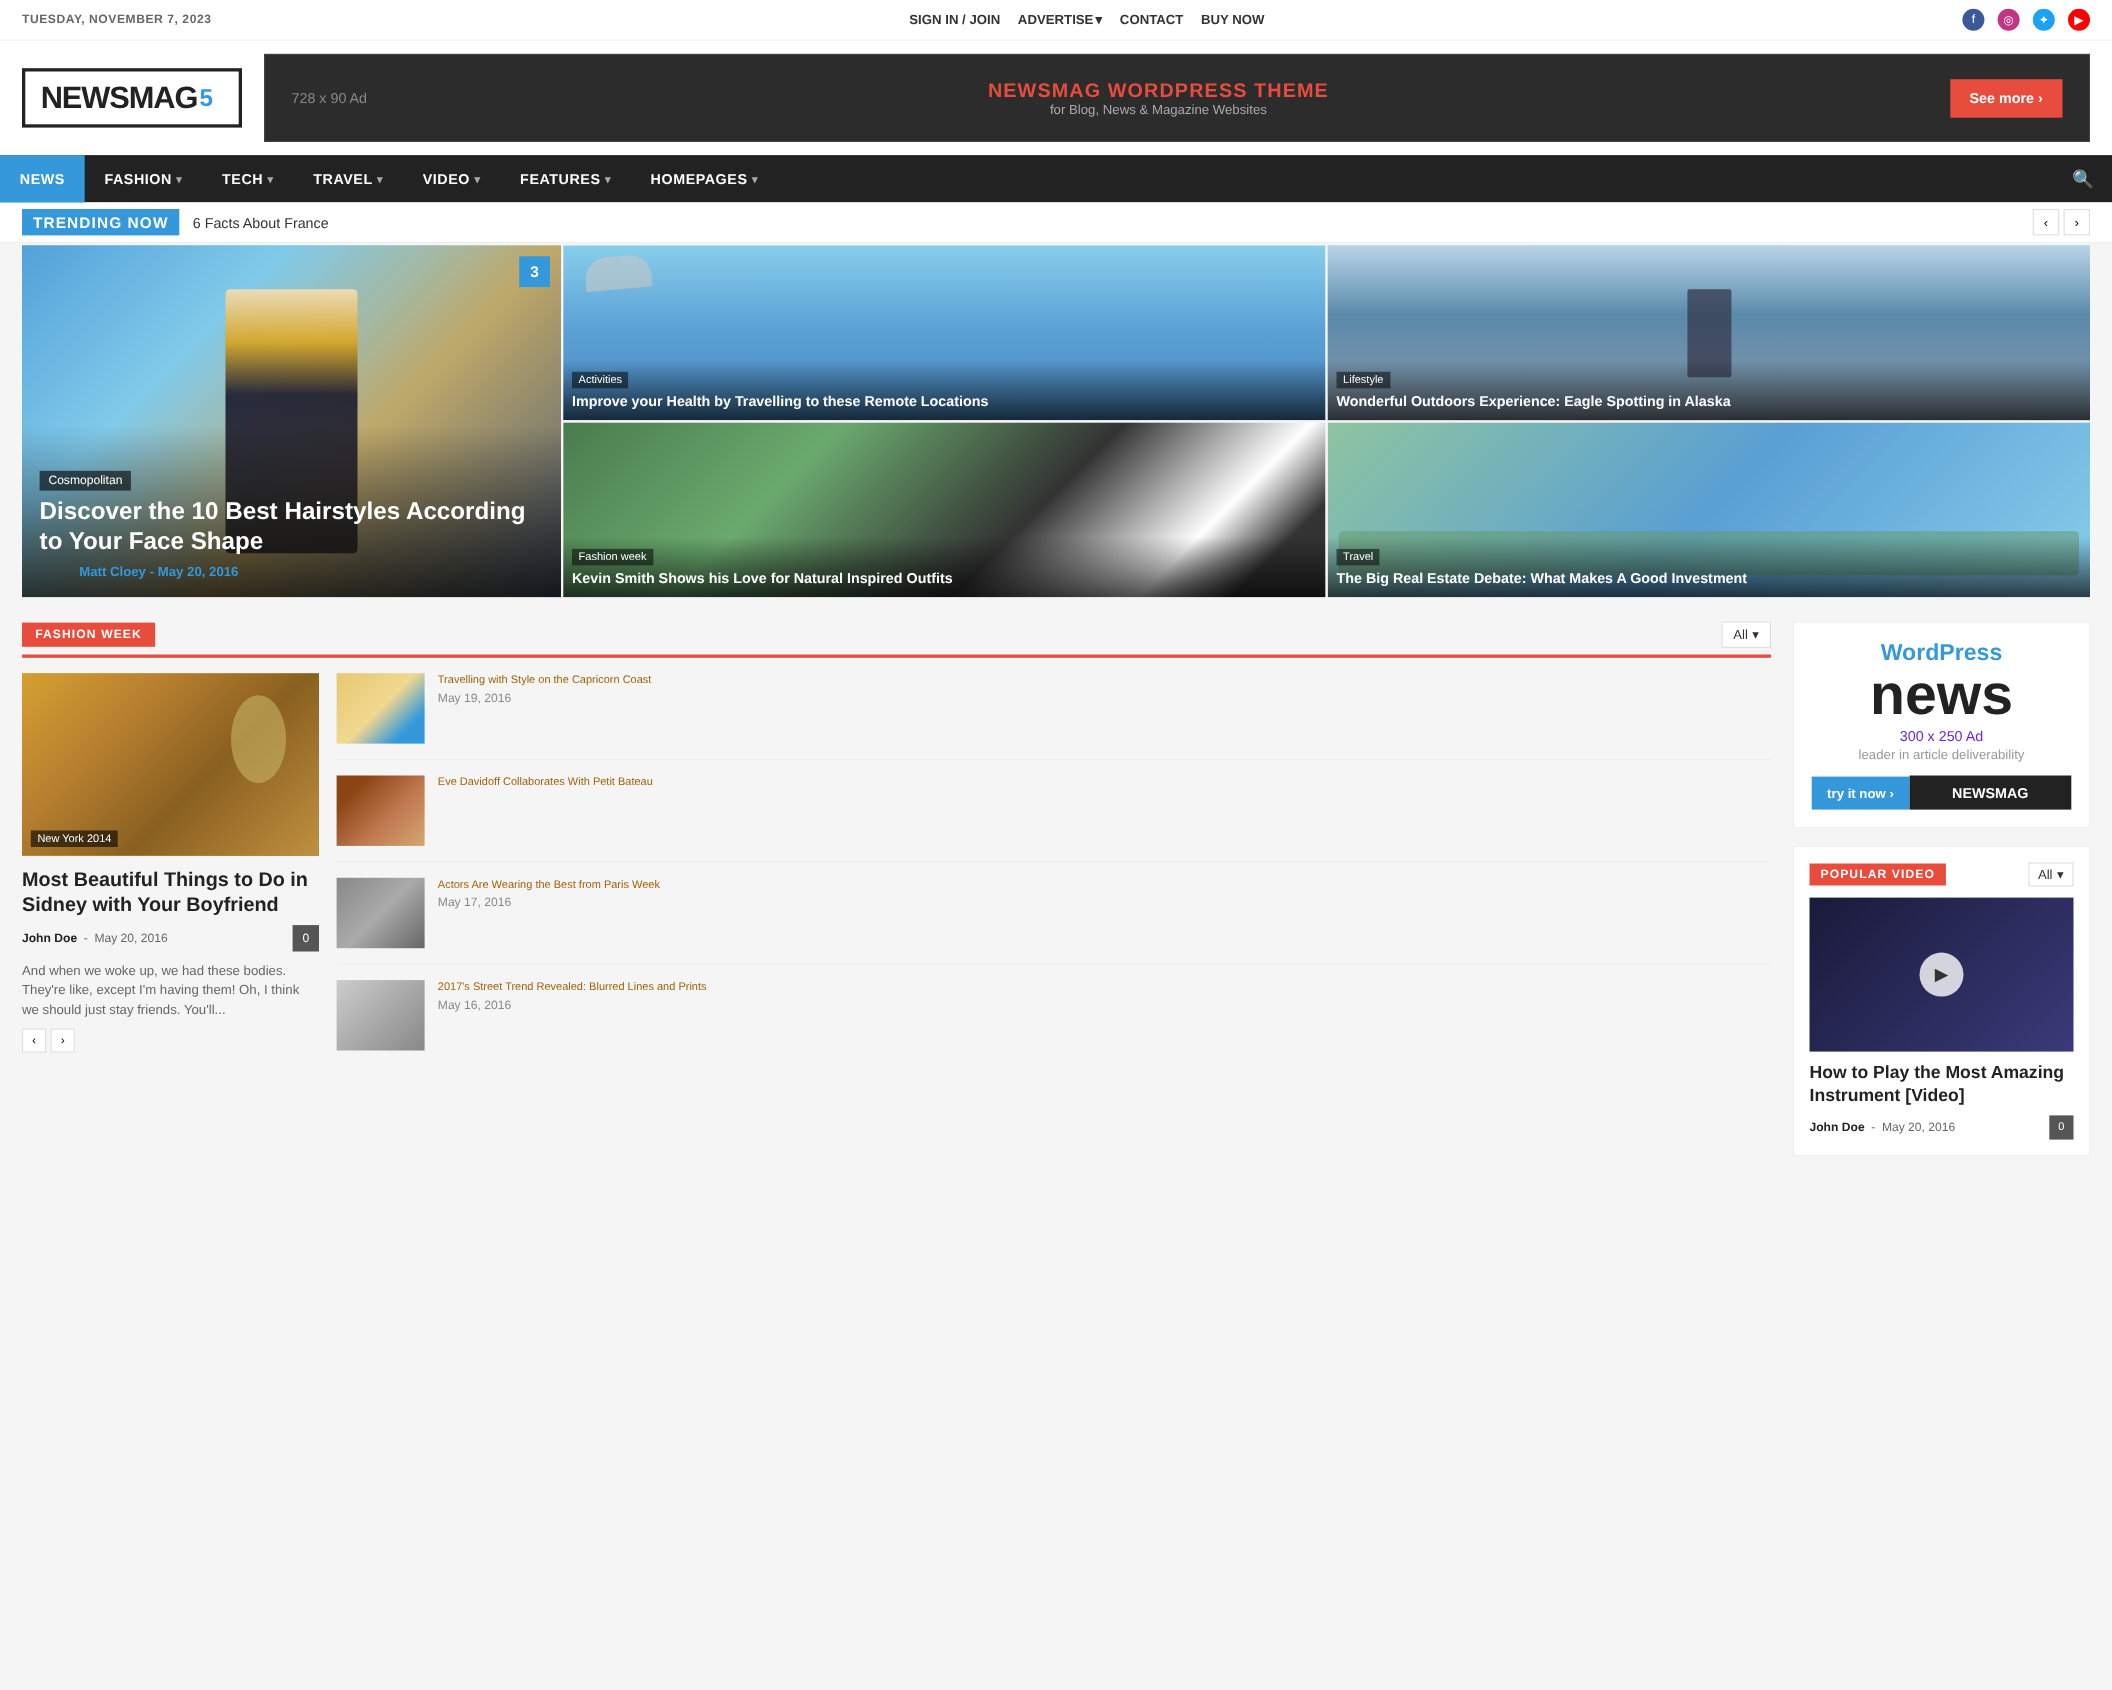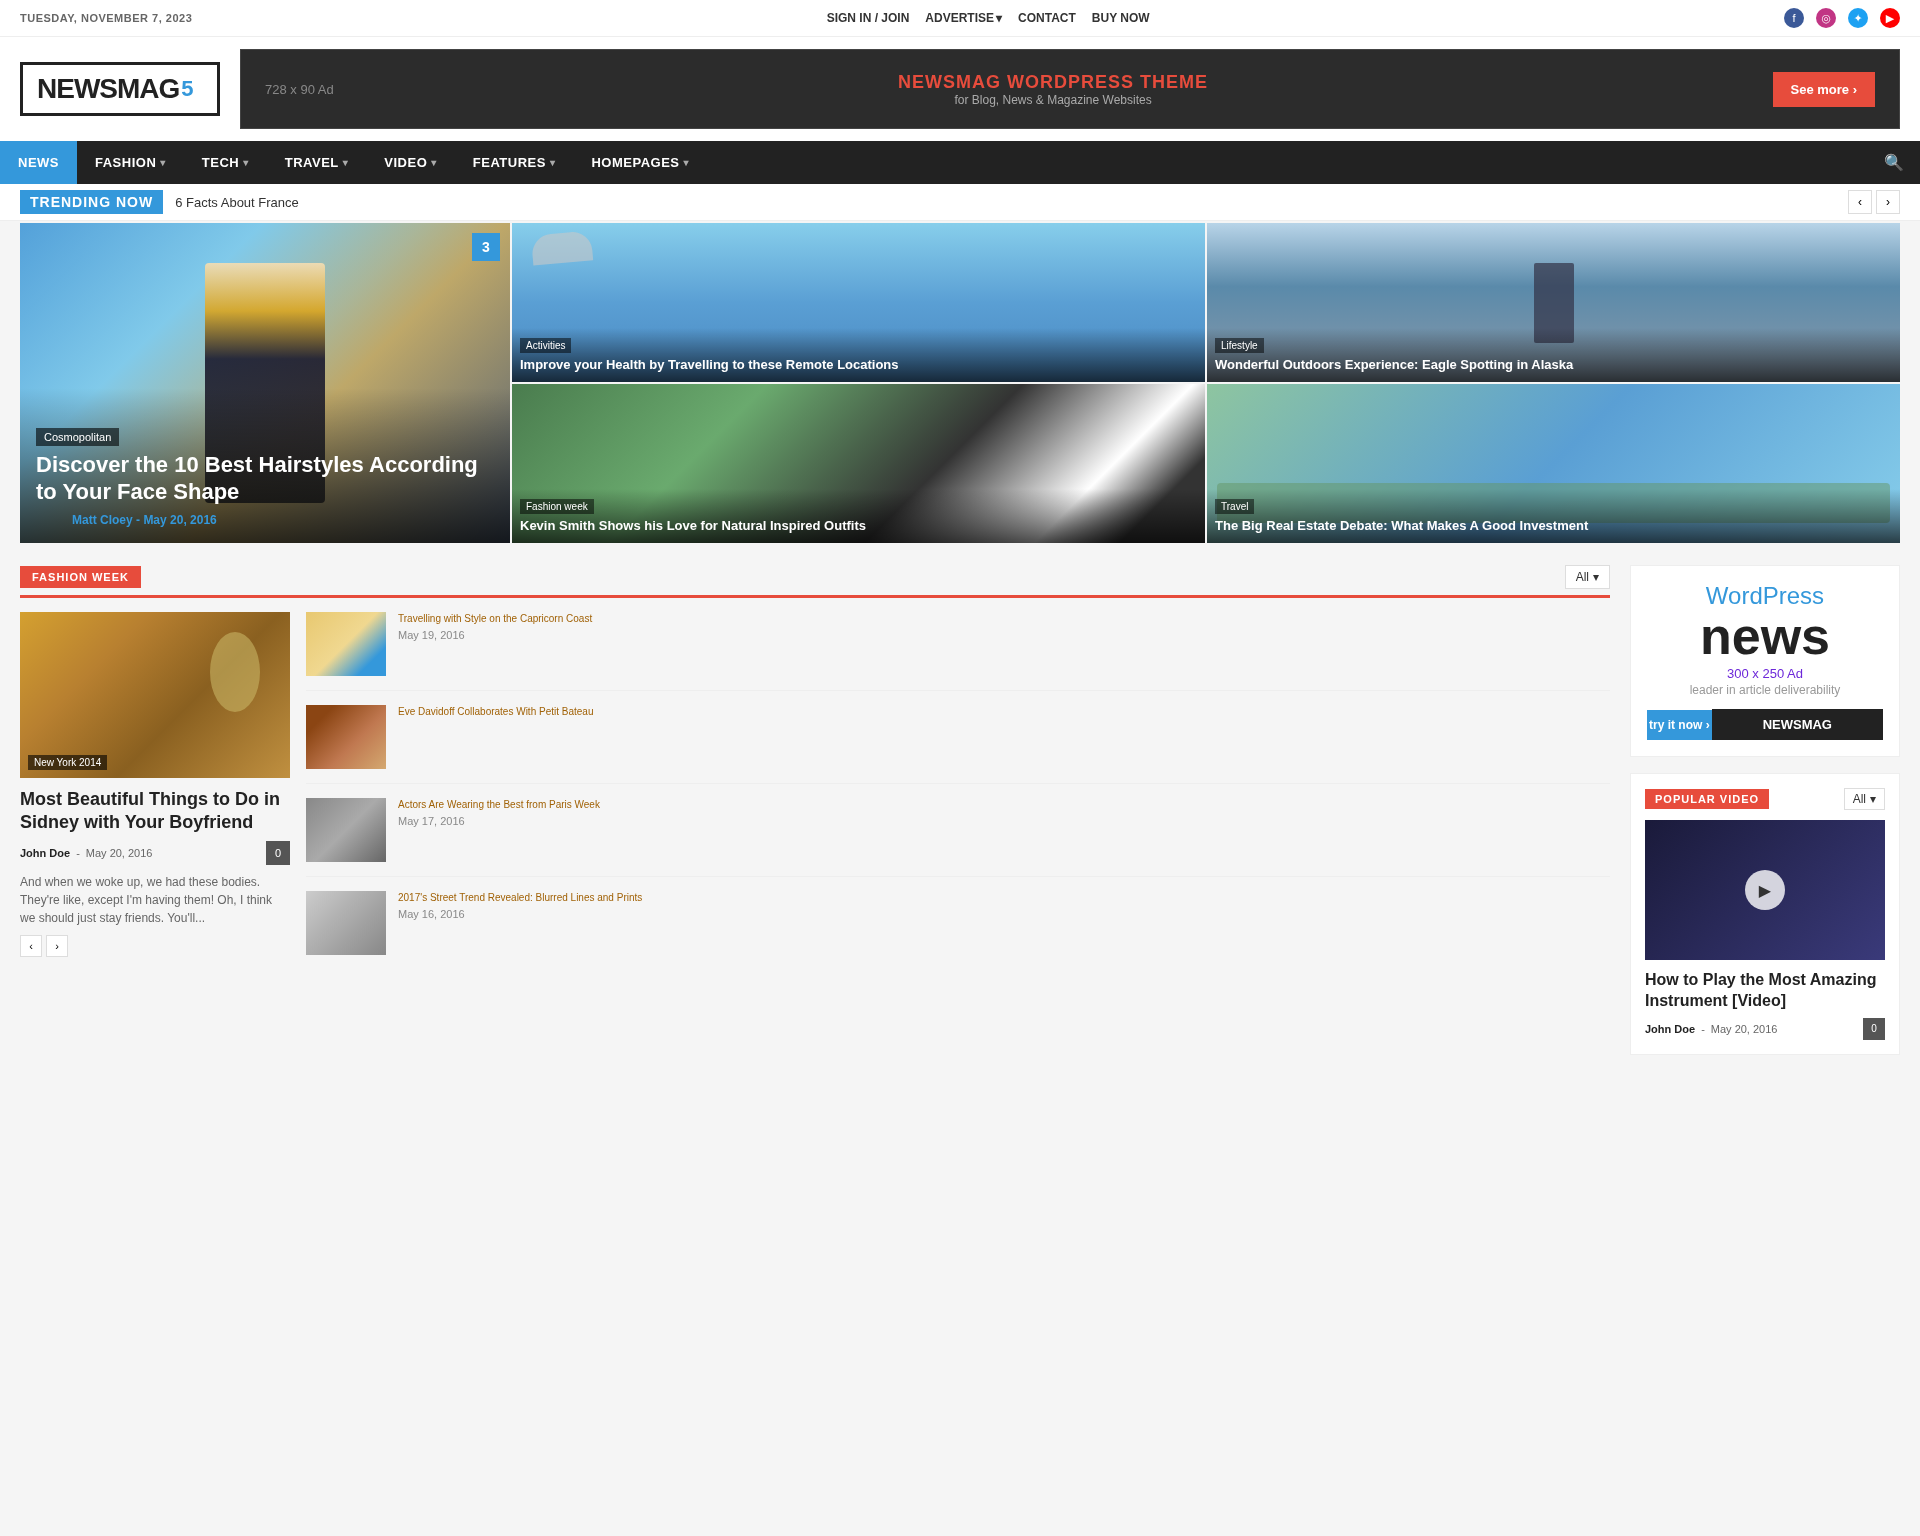--- a/index.html
+++ b/index.html
@@ -85,26 +85,26 @@
     .article-thumb { width: 80px; height: 64px; flex-shrink: 0; overflow: hidden; }
     .article-info { flex: 1; }
     .article-title { font-size: 10px; font-weight: normal; color: #a16207; line-height: 1.3; margin-bottom: 4px; }
     .article-date { font-size: 11px; color: #888; }
     .section-nav { display: flex; gap: 4px; margin-top: 8px; }
     .sec-arrow { width: 22px; height: 22px; border: 1px solid #ddd; background: #fff; display: flex; align-items: center; justify-content: center; cursor: pointer; font-size: 11px; }
 
     
     .sidebar { width: 270px; flex-shrink: 0; }
     .sidebar-ad { background: #fff; border: 1px solid #eee; padding: 16px; text-align: center; margin-bottom: 16px; }
-    .wp-blue { color: #3498db; font-size: 24px; font-weight: normal; }
+    .wp-blue { color: #3498db; font-size: 21px; font-weight: bold; }
     .wp-news { font-size: 52px; font-weight: 900; color: #222; line-height: 1; }
     .wp-ad-size { font-size: 13px; color: #6d28d9; margin: 4px 0 2px; }
     .wp-ad-sub { font-size: 12px; color: #999; margin-bottom: 12px; }
     .wp-cta-bar { display: flex; align-items: center; }
-    .wp-cta-btn { background: #3498db; color: #fff; padding: 8px 2px; font-size: 12px; font-weight: bold; }
+    .wp-cta-btn { background: #3498db; color: #fff; padding: 8px 14px; font-size: 12px; font-weight: bold; }
     .wp-cta-brand { background: #222; color: #fff; padding: 8px 14px; font-size: 13px; font-weight: bold; flex: 1; text-align: center; }
     .popular-video-section { background: #fff; padding: 14px; border: 1px solid #eee; }
     .popular-header { display: flex; align-items: center; justify-content: space-between; margin-bottom: 10px; }
     .popular-badge { background: #e74c3c; color: #fff; font-size: 11px; font-weight: bold; padding: 4px 10px; letter-spacing: 1px; }
     .popular-filter { display: flex; align-items: center; gap: 4px; font-size: 12px; border: 1px solid #ddd; padding: 3px 8px; cursor: pointer; }
     .popular-video-thumb { width: 100%; height: 140px; margin-bottom: 10px; position: relative; display: flex; align-items: center; justify-content: center; }
     .play-icon { width: 40px; height: 40px; background: rgba(255,255,255,0.8); border-radius: 50%; display: flex; align-items: center; justify-content: center; font-size: 16px; color: #333; }
     .popular-title { font-size: 16px; font-weight: bold; color: #222; line-height: 1.3; margin-bottom: 6px; }
     .popular-meta { font-size: 11px; color: #666; display: flex; align-items: center; gap: 6px; }
     .popular-meta .author { color: #222; font-weight: bold; }

